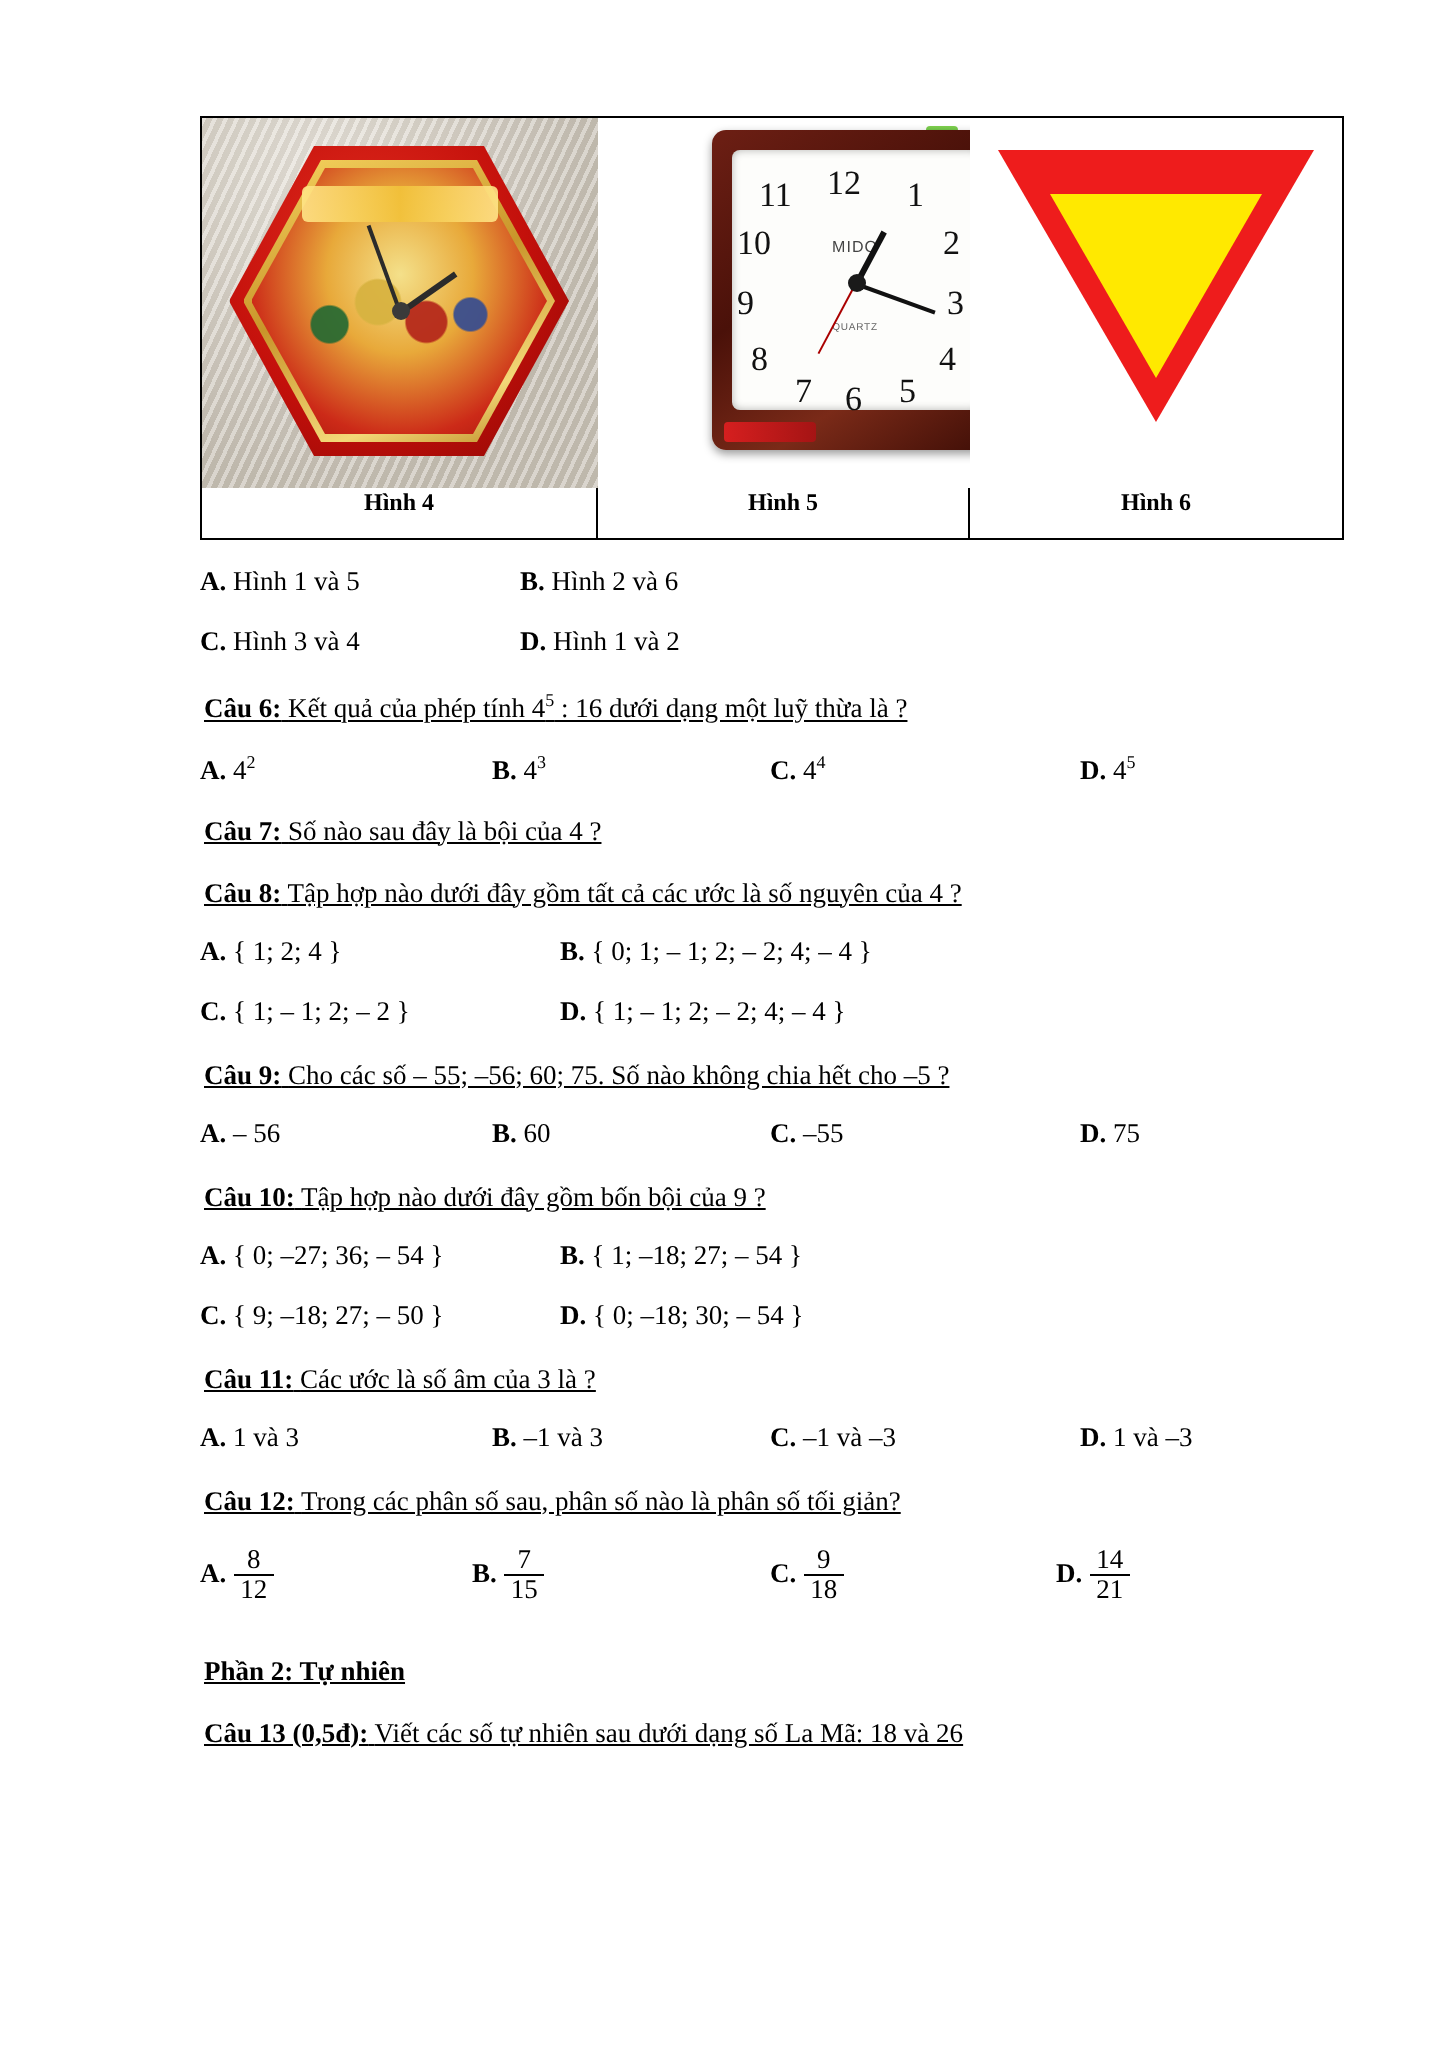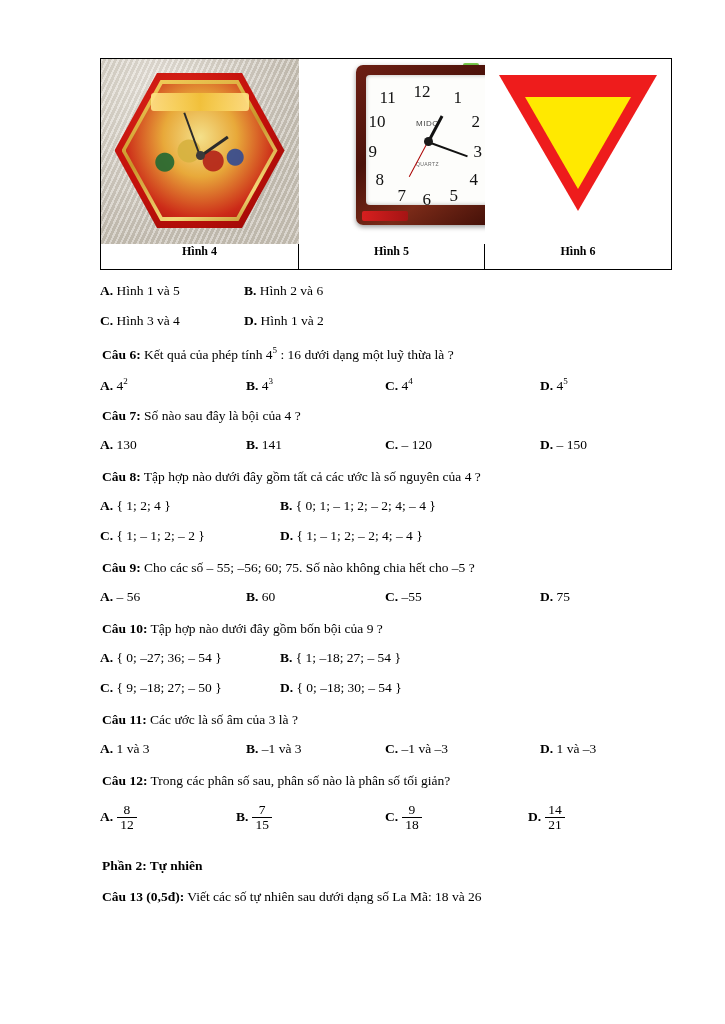--- a/index.html
+++ b/index.html
@@ -215,41 +215,41 @@
     position: relative;
     margin-top: 13px;
     font-size: 13.5px;
     height: 17px;
   }
   .opt { position: absolute; top: 0; white-space: nowrap; }
   .opt.p1 { left: 0px; }
   .opt.p2 { left: 146px; }
   .opt.p3 { left: 285px; }
   .opt.p4 { left: 440px; }
-  .opts.two .opt.p2 { left: 144px; }
+  .opts.two .opt.p2 { left: 160px; }
   .opts.wide2 .opt.p2 { left: 180px; }
   sup { font-size: 9px; vertical-align: super; }
 
   .frac-row { margin-top: 14px; height: 40px; position: relative; font-size: 13.5px; }
   .frac-item { position: absolute; top: 0; display: flex; align-items: center; }
   .frac-item .lab { font-weight: bold; margin-right: 4px; }
   .frac {
     display: inline-flex;
     flex-direction: column;
     align-items: center;
     line-height: 1.05;
     font-size: 13.5px;
   }
   .frac .num { padding: 0 3px; }
   .frac .den { padding: 0 3px; border-top: 1px solid #000; }
   .f1 { left: 0px; }
   .f2 { left: 136px; }
   .f3 { left: 285px; }
   .f4 { left: 428px; }
-  .indent { padding-left: 2px; }
+  .indent { padding-left: 2px; text-decoration: underline; }
 </style>
 </head>
 <body>
 
 <div class="page">
   <div class="content">
 
     <div class="figure-strip">
 
       <div class="fig-cell c1">
@@ -350,38 +350,20 @@
       <span class="opt p4">
         <b>D.</b>
         <span>4</span><sup>5</sup>
       </span>
     </div>
 
     <div class="q indent">
       <b>Câu 7:</b>
       <span>Số nào sau đây là bội của 4 ?</span>
     </div>
-    <div class="opts">
-      <span class="opt p1">
-        <b>A.</b>
-        <span>130</span>
-      </span>
-      <span class="opt p2">
-        <b>B.</b>
-        <span>141</span>
-      </span>
-      <span class="opt p3">
-        <b>C.</b>
-        <span>– 120</span>
-      </span>
-      <span class="opt p4">
-        <b>D.</b>
-        <span>– 150</span>
-      </span>
-    </div>
 
     <div class="q indent">
       <b>Câu 8:</b>
       <span>Tập hợp nào dưới đây gồm tất cả các ước là số nguyên của 4 ?</span>
     </div>
     <div class="opts wide2">
       <span class="opt p1">
         <b>A.</b>
         <span>{ 1; 2; 4 }</span>
       </span>

